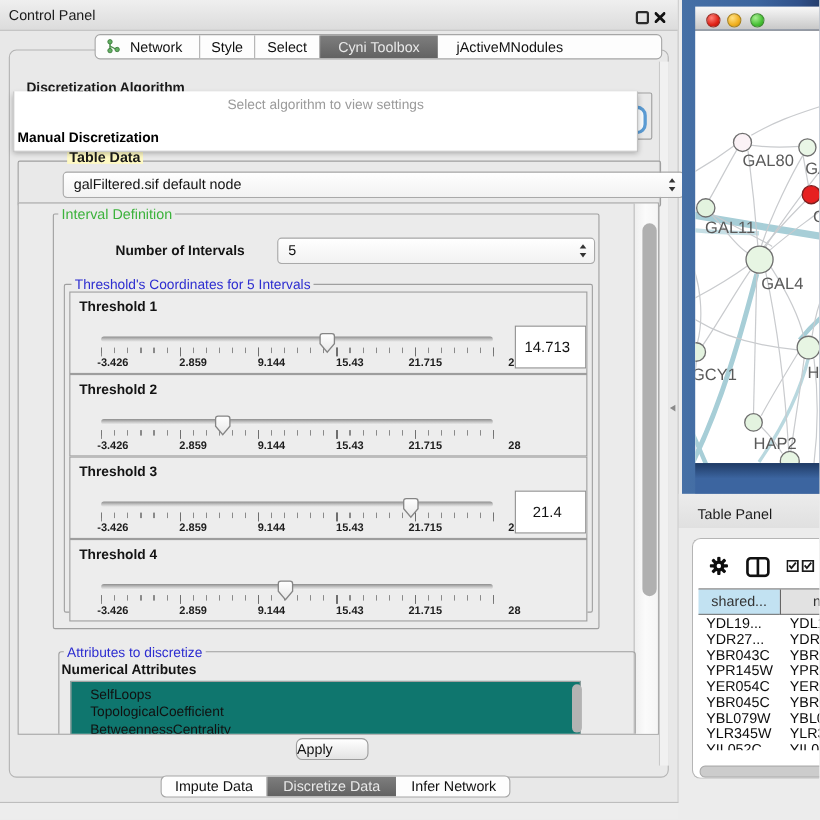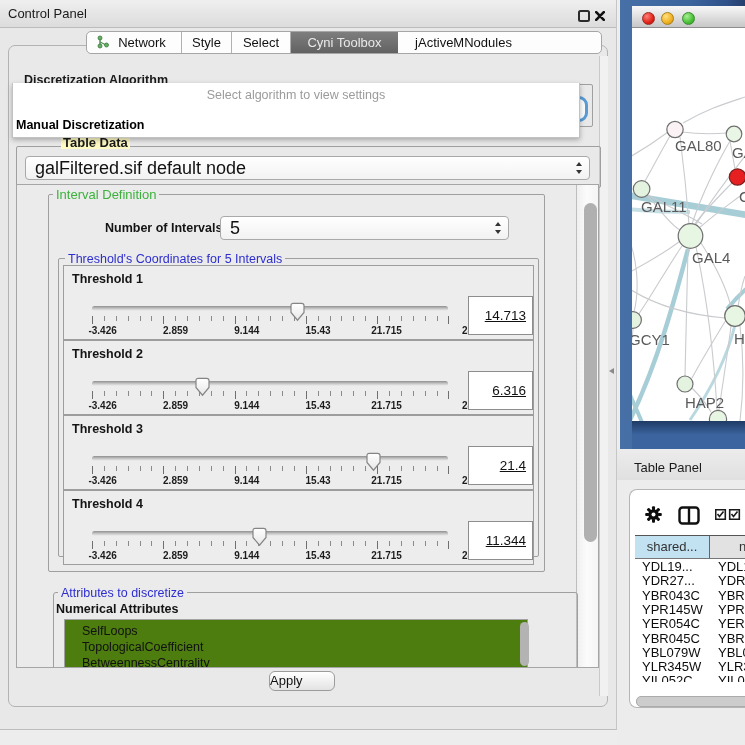--- a/index.html
+++ b/index.html
@@ -2,31 +2,31 @@
 <html><head><meta charset="utf-8">
 <style>
   html,body{margin:0;padding:0;}
   body{width:745px;height:745px;position:relative;overflow:hidden;background:#ededed;
        font-family:"Liberation Sans",sans-serif;-webkit-font-smoothing:antialiased;}
   .abs{position:absolute;}
   .win{background:#e8e8e8;}
   .grpbox{border:1px solid #9f9f9f;border-radius:2px;}
   .grplbl{font-size:13px;font-weight:bold;color:#1a1a1a;background:#fef9c3;padding:0 2px;line-height:13px;margin-left:37px;}
   .combo{background:linear-gradient(#ffffff,#f2f2f2);border:1px solid #a9a9a9;border-radius:4px;
-         font-size:18px;color:#111;}
+         font-size:13px;color:#111;margin-left:32px;}
   .combo .ctext{position:absolute;left:9px;top:0;line-height:22px;}
   .spin{position:absolute;top:4px;width:8px;height:14px;}
   .tabseg{position:absolute;top:0;height:100%;font-size:13px;color:#111;text-align:center;
           border-right:1px solid #b0b0b0;box-sizing:border-box;}
   .tabdark{background:linear-gradient(#7e7e7e,#626262);color:#e9e9e9;border-right:none;}
   .tick-min{background:repeating-linear-gradient(90deg,#8a8a8a 0 1px,transparent 1px 11.88px);}
   .tick-maj{background:repeating-linear-gradient(90deg,#6f6f6f 0 1px,transparent 1px 71.28px);}
   .slbl{position:absolute;width:50px;text-align:right;font-size:10px;font-weight:bold;color:#1c1c1c;}
   .vbox{position:absolute;left:404px;width:57px;height:37px;background:#fff;border:1px solid #8d8d8d;
-        font-size:13.5px;color:#111;text-align:right;line-height:37px;padding-right:6px;text-decoration:underline;}
+        font-size:13.5px;color:#111;text-align:center;line-height:37px;padding-right:6px;}
   .thpanel{position:absolute;left:46px;width:469px;height:73px;background:#ededed;border:1px solid #9d9d9d;}
   .thtitle{position:absolute;left:8px;top:6px;font-size:12.5px;font-weight:bold;color:#141414;}
   .track{position:absolute;height:5px;border-radius:2.5px;
          background:linear-gradient(#8f8f8f,#c9c9c9 55%,#f0f0f0);}
   .trow{font-size:13px;color:#0d0d0d;}
 </style></head>
 <body>
 
 <div class="abs win" style="left:0;top:0;width:617px;height:730px;border-right:1px solid #c6c6c6;border-bottom:1px solid #bdbdbd;box-sizing:border-box;">
 
@@ -126,21 +126,20 @@
       <span class="slbl" style="left:359.2px;top:59px;">28</span>
       <svg class="abs" style="left:129.8px;top:35.5px;" width="17" height="20" viewBox="0 0 17 20">
         <path d="M2 3.6 Q2 1.3 4.3 1.3 L12.7 1.3 Q15 1.3 15 3.6 L15 10.5 L8.5 18.2 L2 10.5 Z" fill="url(#thg2)" stroke="#858585" stroke-width="1.2"></path>
         <defs>
             <linearGradient id="thg2" x1="0" y1="0" x2="0" y2="1">
               <stop offset="0" stop-color="#ffffff"></stop>
               <stop offset="1" stop-color="#e7e7e7"></stop>
             </linearGradient>
           </defs>
       </svg>
-      <div class="vbox" style="top:30px;">6.316</div>
     </div>
     <div class="thpanel" style="top:230px;">
       <div class="thtitle">Threshold 3</div>
       <div class="track" style="left:28px;top:39.5px;width:356px;"></div>
       <div class="abs tick-min" style="left:28px;top:50px;width:357px;height:5px;"></div>
       <div class="abs tick-maj" style="left:28px;top:50px;width:357px;height:8px;"></div>
       <span class="slbl" style="left:2.8px;top:59px;">-3.426</span>
       <span class="slbl" style="left:74.1px;top:59px;">2.859</span>
       <span class="slbl" style="left:145.3px;top:59px;">9.144</span>
       <span class="slbl" style="left:216.6px;top:59px;">15.43</span>
@@ -170,36 +169,40 @@
       <span class="slbl" style="left:359.2px;top:59px;">28</span>
       <svg class="abs" style="left:186.8px;top:35.5px;" width="17" height="20" viewBox="0 0 17 20">
         <path d="M2 3.6 Q2 1.3 4.3 1.3 L12.7 1.3 Q15 1.3 15 3.6 L15 10.5 L8.5 18.2 L2 10.5 Z" fill="url(#thg4)" stroke="#858585" stroke-width="1.2"></path>
         <defs>
             <linearGradient id="thg4" x1="0" y1="0" x2="0" y2="1">
               <stop offset="0" stop-color="#ffffff"></stop>
               <stop offset="1" stop-color="#e7e7e7"></stop>
             </linearGradient>
           </defs>
       </svg>
-      <div class="vbox" style="top:30px;">11.344</div>
     </div>
 
     <div class="abs grpbox" style="left:36px;top:407px;width:523px;height:90px;border-radius:3px 3px 0 0;"></div>
     <div class="abs" style="left:41px;top:401px;font-size:12.5px;color:#2d2dd0;background:#ebebeb;padding:0 3px;">Attributes to discretize</div>
     <div class="abs" style="left:39px;top:417px;font-size:12.5px;font-weight:bold;color:#141414;">Numerical Attributes</div>
-    <div class="abs" style="left:47px;top:434px;width:464px;height:50px;background:#4d7c0f;border:1px solid #a2a2a2;box-sizing:border-box;">
+    <div class="abs" style="left:47px;top:434px;width:464px;height:50px;background:#0f766e;border:1px solid #a2a2a2;box-sizing:border-box;">
       <div class="abs" style="left:17px;top:4px;font-size:12.5px;color:#111;">SelfLoops</div>
       <div class="abs" style="left:17px;top:20px;font-size:12.5px;color:#111;">TopologicalCoefficient</div>
       <div class="abs" style="left:17px;top:36px;font-size:12.5px;color:#111;">BetweennessCentrality</div>
       <div class="abs" style="left:455px;top:2px;width:9px;height:44px;background:#b3b3b3;border-radius:4.5px;"></div>
     </div>
   </div>
 
   <div class="abs" style="left:269px;top:671px;width:66px;height:20px;background:linear-gradient(#ffffff,#e3e3e3);border:1px solid #9c9c9c;border-radius:6px;box-sizing:border-box;text-align:left;font-size:13px;color:#111;line-height:18px;">Apply</div>
 
+  <div class="abs" style="left:146px;top:705px;width:318px;height:20px;background:#fdfdfd;border:1px solid #a6a6a6;border-radius:5px;box-sizing:border-box;overflow:hidden;">
+    <div class="tabseg" style="left:0;width:96px;line-height:18px;">Impute Data</div>
+    <div class="tabseg tabdark" style="left:96px;width:117px;line-height:18px;">Discretize Data</div>
+    <div class="tabseg" style="left:213px;width:105px;line-height:18px;border-right:none;">Infer Network</div>
+  </div>
 </div>
 
 <div class="abs" style="left:12px;top:83px;width:566px;height:54px;background:#fff;border:1px solid #c2c2c2;border-top:none;box-shadow:0 2px 5px rgba(0,0,0,0.28);z-index:50;">
   <div class="abs" style="left:0;top:5px;width:100%;text-align:center;font-size:12.5px;color:#9b9b9b;">Select algorithm to view settings</div>
   <div class="abs" style="left:3px;top:19px;font-size:12.5px;font-weight:bold;color:#000;margin-top:16px;">Manual Discretization</div>
 </div>
 
 <div class="abs" style="left:609px;top:368px;width:0;height:0;border-top:3.5px solid transparent;border-bottom:3.5px solid transparent;border-right:5px solid #8a8a8a;"></div>
 
 <div class="abs" style="left:620px;top:0;width:125px;height:449px;background:linear-gradient(90deg,#4670a6 0,#3c659e 55%,#30518a 85%,#263f6d 100%);">

